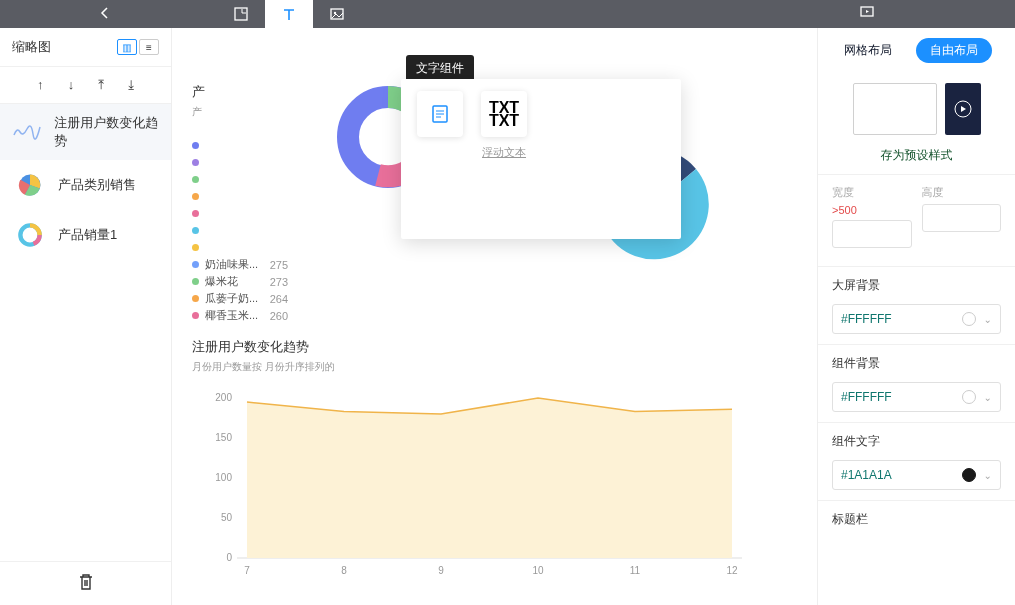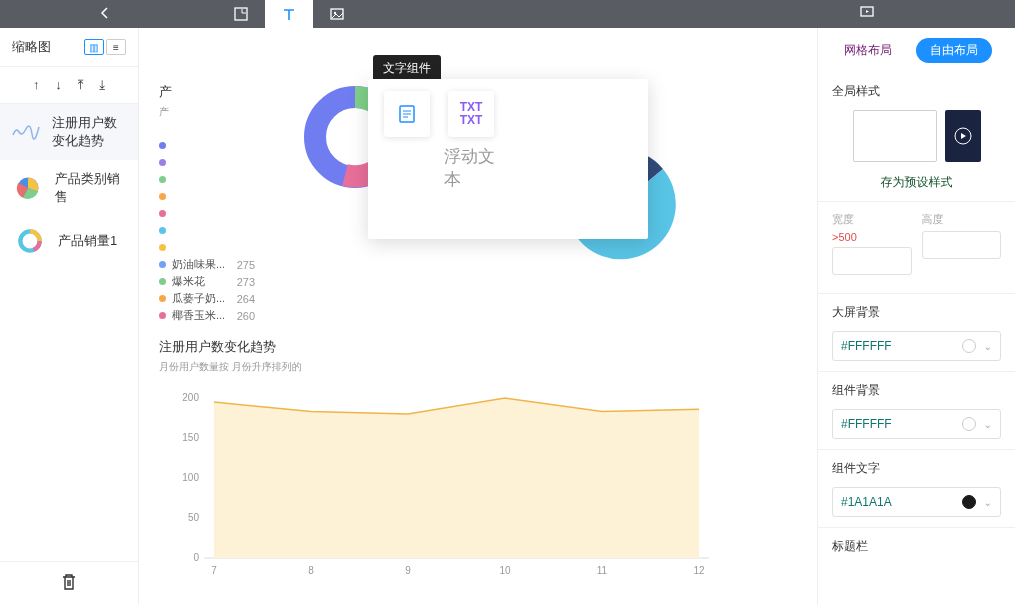--- a/index.html
+++ b/index.html
@@ -6,21 +6,21 @@
 body { width: 1015px; height: 605px; overflow: hidden; background: #fff; color: #333; }
 .top-bar { height: 28px; background: #5a5c63; display: flex; align-items: center; padding: 0 8px; position: relative; }
 .tb-back { color: #fff; font-size: 14px; width: 24px; text-align: center; cursor: pointer; margin-left: 85px; }
 .tb-tools { display: flex; margin-left: 100px; }
 .tb-tool { width: 48px; height: 28px; display: flex; align-items: center; justify-content: center; cursor: pointer; color: #fff; }
 .tb-tool.active { background: #fff; color: #1c90ff; }
 .tb-right { position: absolute; right: 140px; color: #fff; cursor: pointer; }
 
 .main { display: flex; height: 577px; }
 
-.left-panel { width: 139px; border-right: 1px solid #eee; display: flex; flex-direction: column; background: #fff; }
+.left-panel { width: 172px; border-right: 1px solid #eee; display: flex; flex-direction: column; background: #fff; }
 .lp-header { display: flex; justify-content: space-between; align-items: center; padding: 10px 12px; border-bottom: 1px solid #f0f0f0; }
 .lp-title { font-size: 13px; color: #333; }
 .lp-views { display: flex; gap: 2px; }
 .lp-view { width: 20px; height: 16px; border: 1px solid #ccc; border-radius: 2px; display: flex; align-items: center; justify-content: center; cursor: pointer; font-size: 10px; }
 .lp-view.active { border-color: #1c90ff; color: #1c90ff; }
 .lp-actions { display: flex; justify-content: space-around; padding: 10px 25px; border-bottom: 1px solid #f0f0f0; }
 .lp-action { cursor: pointer; font-size: 13px; }
 .lp-list { flex: 1; overflow: auto; }
 .lp-item { display: flex; align-items: center; padding: 10px 12px; cursor: pointer; gap: 10px; }
 .lp-item.active { background: #f5f7fa; }
@@ -30,21 +30,21 @@
 .trash { cursor: pointer; }
 
 .canvas-wrap { flex: 1; overflow: hidden; padding: 0; position: relative; background: #fff; }
 .canvas { position: relative; width: 100%; height: 100%; }
 
 .dropdown-tooltip { position: absolute; left: 234px; top: 27px; }
 .tooltip-box { background: #222; color: #fff; font-size: 12px; padding: 5px 10px; border-radius: 3px; position: absolute; left: 0; top: 0; white-space: nowrap; }
 .dropdown-panel { position: absolute; left: -5px; top: 24px; background: #fff; width: 280px; height: 160px; box-shadow: 0 4px 20px rgba(0,0,0,0.15); border-radius: 2px; padding: 12px; display: flex; gap: 10px; z-index: 100; }
 .dd-item { width: 54px; display: flex; flex-direction: column; align-items: center; cursor: pointer; }
 .dd-icon { width: 46px; height: 46px; border-radius: 4px; box-shadow: 0 1px 6px rgba(0,0,0,0.12); display: flex; align-items: center; justify-content: center; margin-bottom: 8px; }
-.dd-label { font-size: 17px; color: #999; }
+.dd-label { font-size: 11px; color: #999; text-decoration: underline; }
 
 .chart-donut { position: absolute; left: 20px; top: 55px; width: 300px; }
 .chart-donut-title { font-size: 13px; margin-bottom: 4px; }
 .chart-donut-sub { font-size: 10px; color: #999; }
 .donut-body { display: flex; margin-top: 18px; }
 .donut-legend { width: 96px; font-size: 11px; }
 .donut-legend-row { display: flex; align-items: center; gap: 6px; height: 17px; }
 .dl-dot { width: 7px; height: 7px; border-radius: 50%; }
 .dl-name { flex: 1; white-space: nowrap; overflow: hidden; text-overflow: ellipsis; color: #555; }
 .dl-val { color: #999; }
@@ -56,21 +56,21 @@
 .pie-legend { font-size: 11px; margin-right: 8px; }
 .pie-legend-row { display: flex; align-items: center; gap: 6px; height: 18px; }
 
 .chart-line { position: absolute; left: 20px; top: 310px; width: 580px; }
 .chart-line-title { font-size: 13px; margin-bottom: 4px; }
 .chart-line-sub { font-size: 10px; color: #999; }
 .line-body { margin-top: 14px; }
 
 .right-panel { width: 198px; background: #fff; border-left: 1px solid #eee; overflow: auto; font-size: 12px; }
 .rp-tabs { display: flex; padding: 10px 12px; gap: 10px; align-items: center; }
-.rp-tab { padding: 4px 14px; border-radius: 14px; cursor: pointer; color: #701a75; }
+.rp-tab { padding: 4px 14px; border-radius: 14px; cursor: pointer; color: #0f172a; }
 .rp-tab.active { background: #1c90ff; color: #fff; }
 .rp-section { padding: 10px 14px; border-bottom: 1px solid #f0f0f0; }
 .rp-sec-title { font-size: 12px; color: #333; margin-bottom: 10px; }
 .rp-preview { display: flex; gap: 8px; justify-content: center; margin-bottom: 12px; }
 .rp-prev-box { width: 84px; height: 52px; border: 1px solid #d0d0d0; border-radius: 2px; }
 .rp-play { width: 36px; height: 52px; background: #1a2340; border-radius: 2px; display: flex; align-items: center; justify-content: center; cursor: pointer; }
 .rp-play svg circle { stroke: #fff; fill: none; }
 .rp-play svg path { fill: #fff; }
 .rp-preset { text-align: center; color: #14532d; cursor: pointer; }
 .rp-row { display: flex; gap: 10px; margin-bottom: 8px; }
@@ -317,39 +317,38 @@
               <svg width="22" height="22">
                   <rect x="4" y="3" width="14" height="16" rx="1" fill="none" stroke="#1c90ff" stroke-width="1.5"></rect>
                   <line x1="7" y1="8" x2="15" y2="8" stroke="#1c90ff"></line>
                   <line x1="7" y1="11" x2="15" y2="11" stroke="#1c90ff"></line>
                   <line x1="7" y1="14" x2="12" y2="14" stroke="#1c90ff"></line>
                 </svg>
             </div>
             <div class="dd-label"></div>
           </div>
           <div class="dd-item">
-            <div class="dd-icon" style="flex-direction:column;color:#8b5cf6;font-size:12px;font-weight:600;line-height:13px;">
+            <div class="dd-icon" style="flex-direction:column;color:#000000;font-size:16px;font-weight:600;line-height:13px;">
               <span>TXT</span>
                 <span>TXT</span>
             </div>
             <div class="dd-label">浮动文本</div>
           </div>
         </div>
       </div>
 
     </div>
   </div>
 
   <div class="right-panel">
     <div class="rp-tabs">
       <div class="rp-tab">网格布局</div>
       <div class="rp-tab active">自由布局</div>
     </div>
     <div class="rp-section">
-      <div class="rp-sec-title">全局样式</div>
       <div class="rp-preview">
         <div class="rp-prev-box"></div>
         <div class="rp-play">
           <svg width="20" height="20">
               <circle cx="10" cy="10" r="8" stroke-width="1"></circle>
               <path d="M8 7 L13 10 L8 13 Z"></path>
             </svg>
         </div>
       </div>
       <div class="rp-preset">存为预设样式</div>

